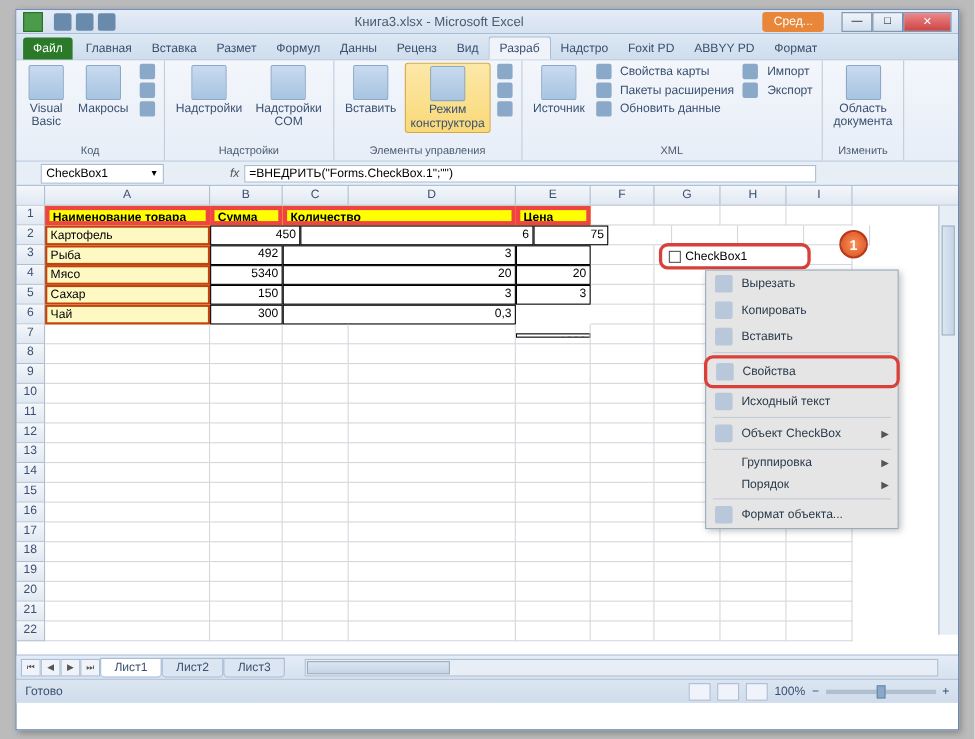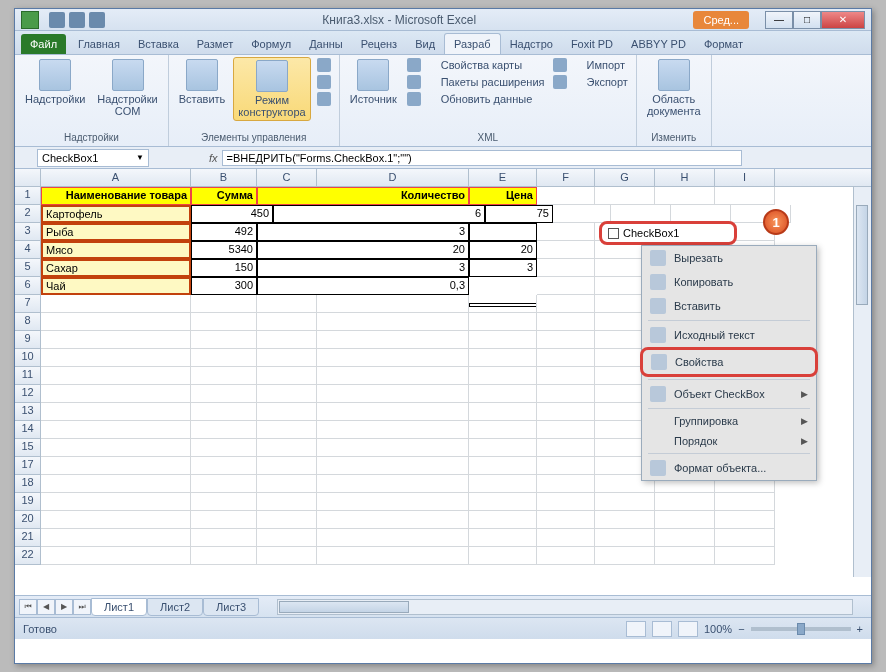--- a/index.html
+++ b/index.html
@@ -18,36 +18,36 @@
 .tab-file{background:#2a7a2a;color:#fff;border-radius:3px 3px 0 0;margin-right:3px}
 .tab-active{background:#f0f4fa;border:1px solid #a8bcd4;border-bottom:none;border-radius:3px 3px 0 0}
 .ribbon{height:92px;background:linear-gradient(#f3f6fb,#e7eef8);border-bottom:1px solid #a8bcd4;display:flex}
 .rgroup{border-right:1px solid #c0cddc;padding:2px 6px;display:flex;flex-direction:column;justify-content:space-between}
 .rgroup-body{display:flex;align-items:flex-start;gap:4px;flex:1}
 .rgroup-label{text-align:center;color:#4a5b6f;font-size:10px;padding-bottom:1px}
 .big-btn{display:flex;flex-direction:column;align-items:center;padding:2px 4px;gap:2px;text-align:center;color:#3a5070;min-width:42px}
 .big-btn-i{width:32px;height:32px;background:linear-gradient(#c8daf0,#a8c4e0);border:1px solid #8aa8c8;border-radius:2px}
 .big-btn.active{background:linear-gradient(#fce8a8,#f9d978);border:1px solid #d8a840;border-radius:3px}
 .small-btns{display:flex;flex-direction:column;gap:1px}
-.small-btn{display:flex;align-items:center;gap:20px;padding:1px 2px;color:#3a5070;font-size:10px}
+.small-btn{display:flex;align-items:center;gap:8px;padding:1px 2px;color:#3a5070;font-size:10px}
 .small-i{width:14px;height:14px;background:#8aa8c8;border-radius:2px}
 .namebox-row{height:22px;background:#e8eef6;display:flex;align-items:center;border-bottom:1px solid #a8bcd4}
 .namebox{width:112px;height:18px;background:#fff;border:1px solid #a8bcd4;margin-left:22px;padding:0 4px;display:flex;align-items:center;font-size:11px}
 .fx-area{display:flex;align-items:center;margin-left:60px;gap:4px}
 .fx-label{font-style:italic;color:#555;font-size:11px}
 .formula-bar{background:#fff;border:1px solid #a8bcd4;padding:1px 4px;font-size:11px;flex:1;margin-right:20px}
 .grid-area{position:relative;height:426px;overflow:hidden}
 .col-headers{display:flex;height:18px;background:linear-gradient(#f4f7fb,#e0e8f2);border-bottom:1px solid #b0bfce}
 .corner{width:26px;border-right:1px solid #b0bfce;background:linear-gradient(#f4f7fb,#e0e8f2)}
 .col-h{border-right:1px solid #b0bfce;text-align:center;color:#3a5070;padding-top:2px;font-size:11px}
 .rows{height:408px;overflow:hidden}
 .row{display:flex;height:18px}
 .row-h{width:26px;background:linear-gradient(#f4f7fb,#e0e8f2);border-right:1px solid #b0bfce;border-bottom:1px solid #b0bfce;text-align:center;color:#3a5070;font-size:11px;padding-top:1px}
 .cell{border-right:1px solid #d4d8dc;border-bottom:1px solid #d4d8dc;padding:1px 3px;font-size:11px;overflow:hidden;white-space:nowrap}
-.hdr-cell{background:#ffff00;border:1px solid #ef4444;font-weight:bold;text-align:right}
+.hdr-cell{background:#ffff00;border:4px solid #ef4444;font-weight:bold;text-align:left}
 .name-cell{background:#fef9c3;border:2px solid #c2410c}
 .tbl-cell{border:1px solid #000;text-align:right}
 .checkbox-obj{position:absolute;top:52px;left:584px;width:138px;height:24px;background:#fff;border:3px solid #d9403a;border-radius:8px;display:flex;align-items:center;padding:0 6px;gap:4px}
 .cb-box{width:11px;height:11px;border:1px solid #555}
 .badge1{position:absolute;top:40px;left:748px;width:26px;height:26px;background:radial-gradient(#f8955a,#d94a20);border-radius:50%;color:#fff;display:flex;align-items:center;justify-content:center;font-weight:bold;font-size:13px;border:2px solid #b83a18}
 .badge2{position:absolute;top:144px;left:744px;width:26px;height:26px;background:radial-gradient(#f8955a,#d94a20);border-radius:50%;color:#fff;display:flex;align-items:center;justify-content:center;font-weight:bold;font-size:13px;border:2px solid #b83a18}
 .ctx-menu{position:absolute;top:76px;left:626px;width:176px;background:#e5e5e5;border:1px solid #9aabbc;box-shadow:2px 2px 6px rgba(0,0,0,.25)}
 .ctx-item{display:flex;align-items:center;padding:4px 8px;gap:8px;color:#2a3a4a;font-size:11px}
 .ctx-icon{width:16px;height:16px;background:#b8c8da;border-radius:2px;flex-shrink:0}
 .ctx-sep{height:1px;background:#c4ccd6;margin:2px 6px}
@@ -100,20 +100,45 @@
     <div class="tab">Foxit PD</div>
     <div class="tab">ABBYY PD</div>
     <div class="tab">Формат</div>
   </div>
 
   <div class="ribbon">
     <div class="rgroup">
       <div class="rgroup-body">
         <div class="big-btn">
             <div class="big-btn-i"></div>
+            <span style="white-space:pre-line">Visual
+Basic</span>
+          </div>
+        <div class="big-btn">
+            <div class="big-btn-i"></div>
+            <span>Макросы</span>
+          </div>
+        <div class="small-btns">
+            <div class="small-btn">
+              <div class="small-i"></div>
+            </div>
+            <div class="small-btn">
+              <div class="small-i"></div>
+            </div>
+            <div class="small-btn">
+              <div class="small-i"></div>
+            </div>
+          </div>
+      </div>
+      <div class="rgroup-label">Код</div>
+    </div>
+    <div class="rgroup">
+      <div class="rgroup-body">
+        <div class="big-btn">
+            <div class="big-btn-i"></div>
             <span>Надстройки</span>
           </div>
         <div class="big-btn">
             <div class="big-btn-i"></div>
             <span style="white-space:pre-line">Надстройки
 COM</span>
           </div>
       </div>
       <div class="rgroup-label">Надстройки</div>
     </div>
@@ -382,20 +407,32 @@
           <div class="cell " style="width: 66px;"></div>
           <div class="cell " style="width: 60px;"></div>
           <div class="cell " style="width: 152px;"></div>
           <div class="cell " style="width: 68px;"></div>
           <div class="cell " style="width: 58px;"></div>
           <div class="cell " style="width: 60px;"></div>
           <div class="cell " style="width: 60px;"></div>
           <div class="cell " style="width: 60px;"></div>
         </div>
         <div class="row">
+          <div class="row-h">16</div>
+          <div class="cell " style="width: 150px;"></div>
+          <div class="cell " style="width: 66px;"></div>
+          <div class="cell " style="width: 60px;"></div>
+          <div class="cell " style="width: 152px;"></div>
+          <div class="cell " style="width: 68px;"></div>
+          <div class="cell " style="width: 58px;"></div>
+          <div class="cell " style="width: 60px;"></div>
+          <div class="cell " style="width: 60px;"></div>
+          <div class="cell " style="width: 60px;"></div>
+        </div>
+        <div class="row">
           <div class="row-h">17</div>
           <div class="cell " style="width: 150px;"></div>
           <div class="cell " style="width: 66px;"></div>
           <div class="cell " style="width: 60px;"></div>
           <div class="cell " style="width: 152px;"></div>
           <div class="cell " style="width: 68px;"></div>
           <div class="cell " style="width: 58px;"></div>
           <div class="cell " style="width: 60px;"></div>
           <div class="cell " style="width: 60px;"></div>
           <div class="cell " style="width: 60px;"></div>
@@ -479,27 +516,27 @@
         </div>
       <div class="ctx-item">
           <div class="ctx-icon"></div>
           <span>Копировать</span>
         </div>
       <div class="ctx-item">
           <div class="ctx-icon"></div>
           <span>Вставить</span>
         </div>
       <div class="ctx-sep"></div>
+      <div class="ctx-item ctx-hl">
+          <div class="ctx-icon"></div>
+          <span>Свойства</span>
+        </div>
       <div class="ctx-item">
           <div class="ctx-icon"></div>
           <span>Исходный текст</span>
-        </div>
-      <div class="ctx-item ctx-hl">
-          <div class="ctx-icon"></div>
-          <span>Свойства</span>
         </div>
       <div class="ctx-sep"></div>
       <div class="ctx-item">
           <div class="ctx-icon"></div>
           <span>Объект CheckBox</span>
           <span class="ctx-arrow">▶</span>
         </div>
       <div class="ctx-sep"></div>
       <div class="ctx-item">
           <div style="width:16px"></div>

